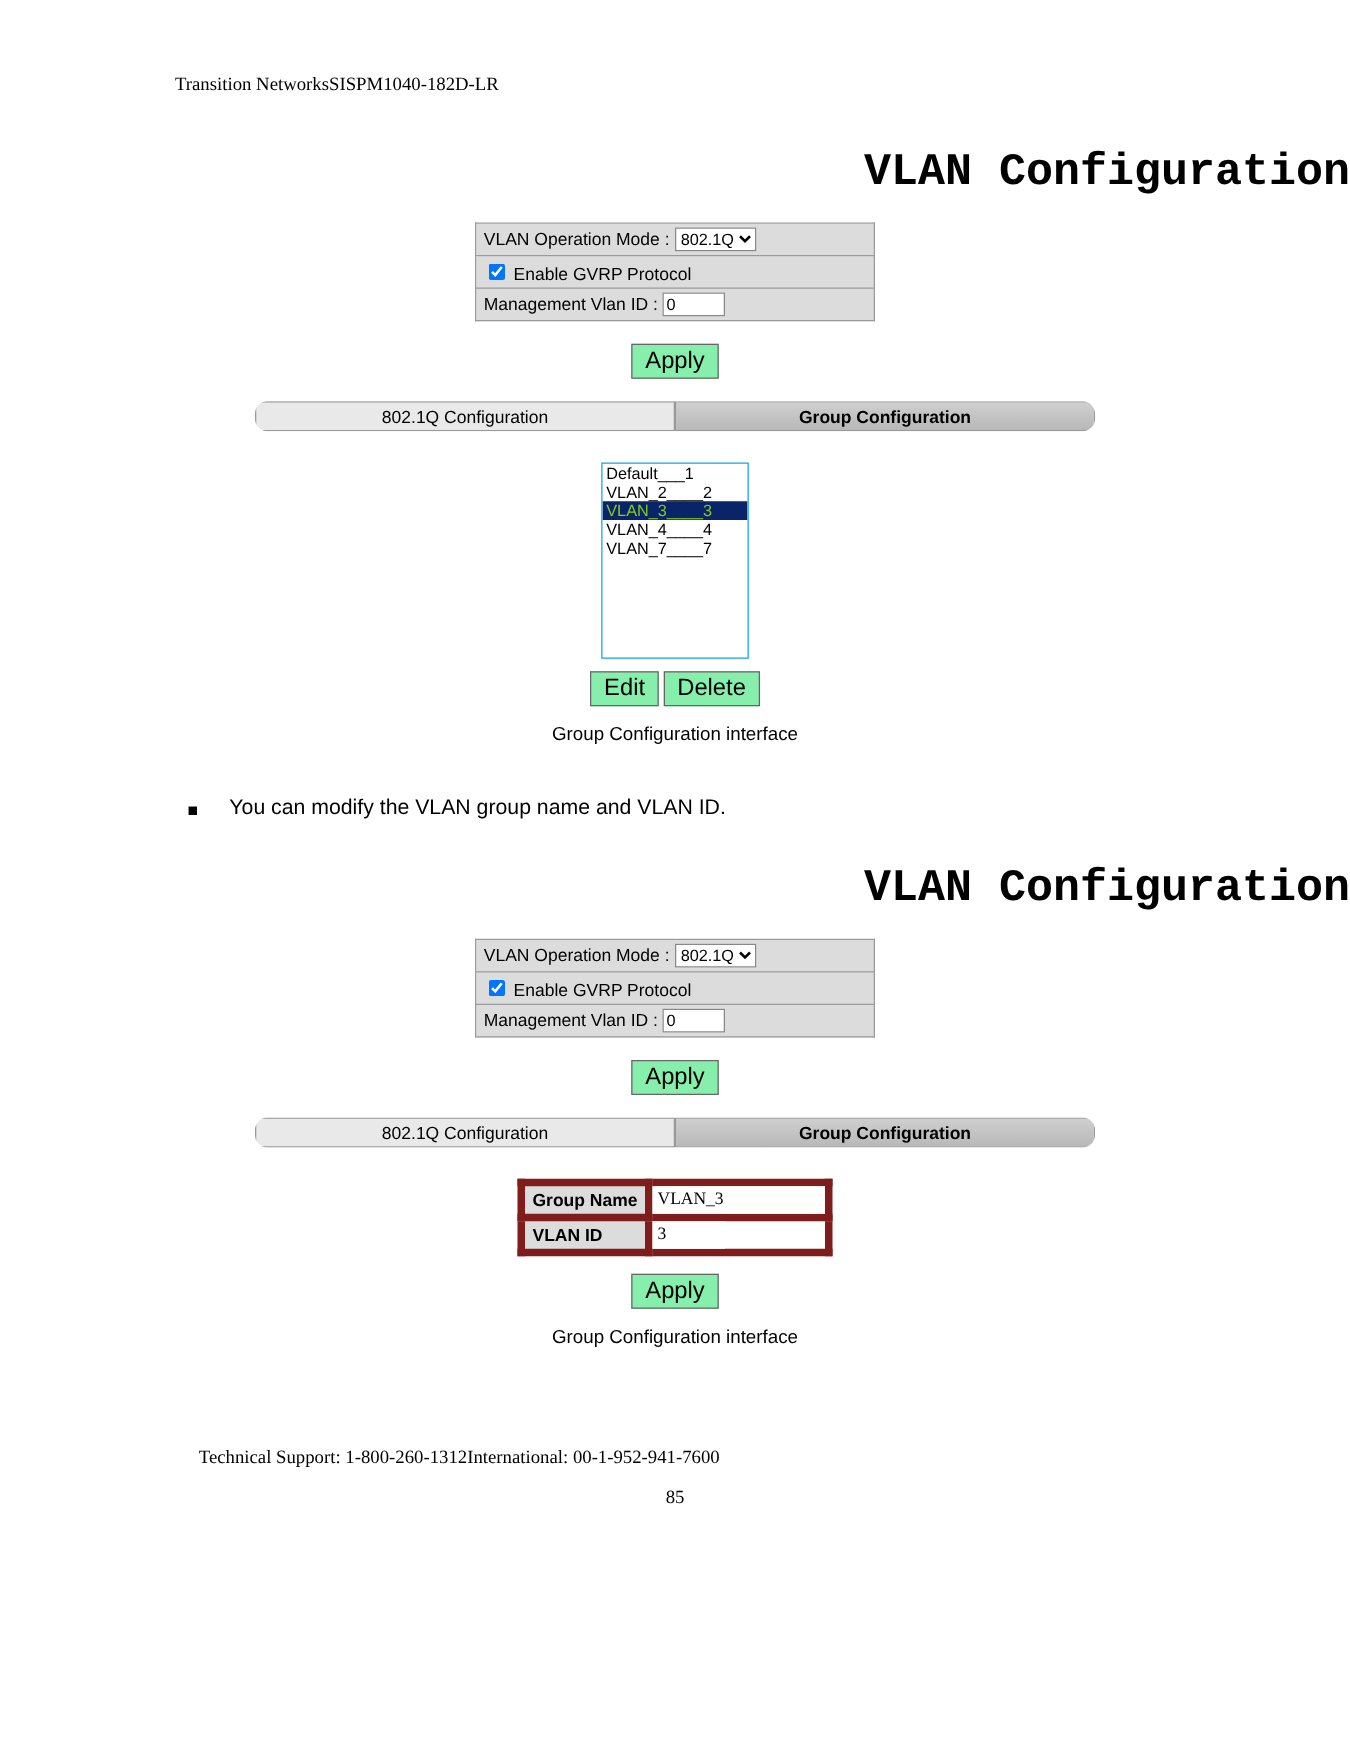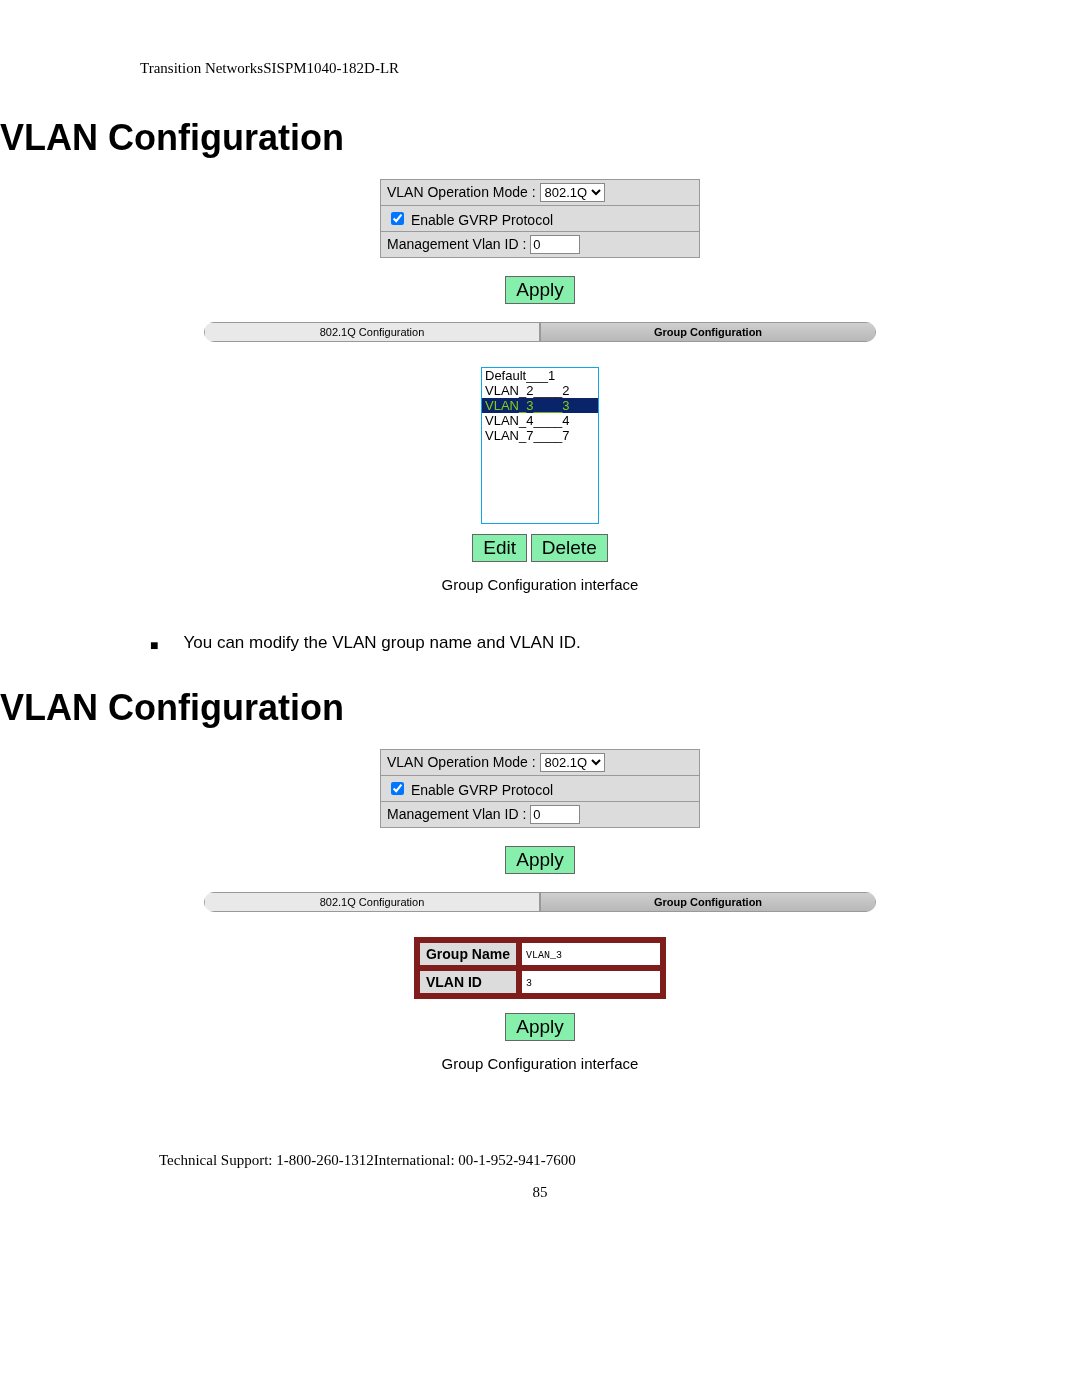--- a/index.html
+++ b/index.html
@@ -15,24 +15,24 @@
     margin: 0 auto;
     padding: 60px 0 40px 0;
     box-sizing: border-box;
   }
   .header-row {
     display: flex;
     justify-content: flex-start;
     padding: 0 140px 30px 140px;
   }
   .heading {
-    font-family: Liberation Sans, sans-serif;
+    font-family: Liberation Mono, monospace;
     font-weight: bold;
     font-size: 36px;
-    text-align: left;
+    text-align: right;
     margin: 10px 0 20px 0;
   }
   .config-table {
     border-collapse: collapse;
     margin: 0 auto;
   }
   .config-table td {
     border: 1px solid #9a9a9a;
     background: #dcdcdc;
     padding: 3px 6px;
@@ -64,21 +64,21 @@
     width: 672px;
     margin: 18px auto 0 auto;
     display: flex;
     border-radius: 10px;
     overflow: hidden;
   }
   .tab {
     flex: 1;
     text-align: center;
     font-family: Verdana, sans-serif;
-    font-size: 11px;
+    font-size: 14px;
     padding: 3px 0;
     border: 1px solid #999;
   }
   .tab-inactive { background: #e9e9e9; }
   .tab-active {
     background: linear-gradient(#cfcfcf, #b8b8b8);
     font-weight: bold;
   }
   .listbox {
     width: 116px;
@@ -121,22 +121,22 @@
     border: 6px solid #7f1d1d;
     background: #dcdcdc;
     padding: 3px 6px;
     font-family: Verdana, sans-serif;
     font-size: 14px;
   }
   .edit-table td.inputcell { background: #fff; padding: 0; }
   .edit-table input {
     border: none;
     width: 130px;
-    font-family: Liberation Mono, monospace;
-    font-size: 10px;
+    font-family: Liberation Serif, serif;
+    font-size: 14px;
     padding: 3px 4px;
   }
   .footer-row {
     display: flex;
     justify-content: flex-start;
     padding: 40px 140px 0 140px;
     margin-left: 19px;
   }
   .pagenum { text-align: center; margin-top: 15px; }
 </style>

